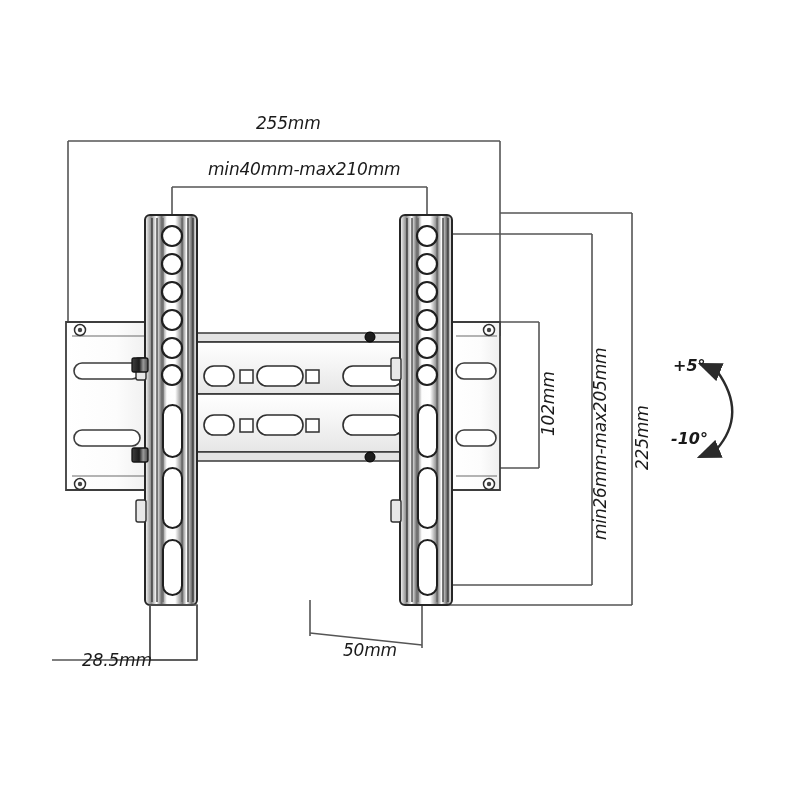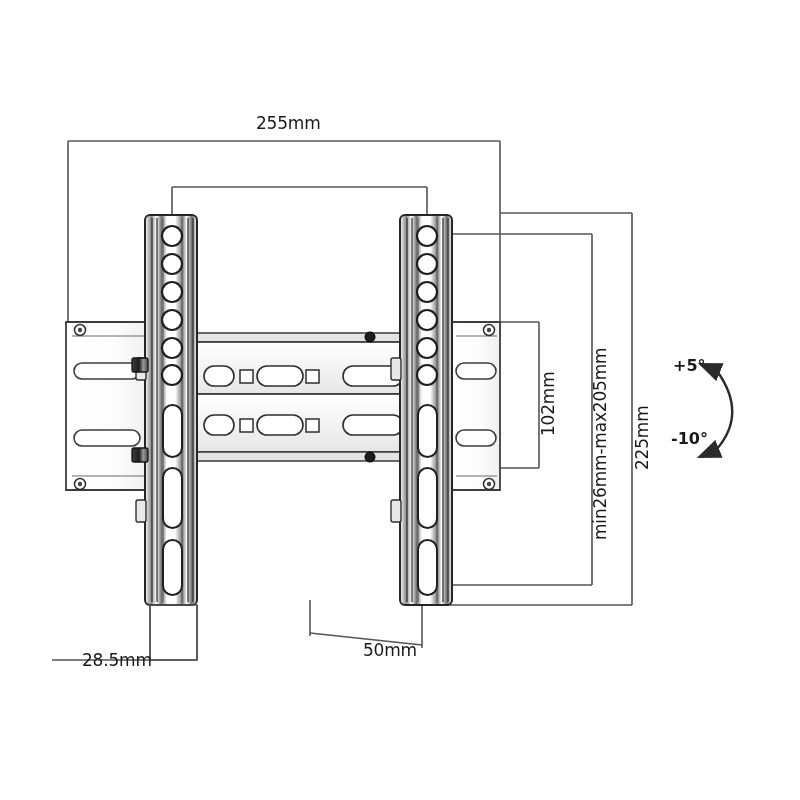--- a/index.html
+++ b/index.html
@@ -13,20 +13,21 @@
     font-family: "DejaVu Sans", sans-serif;
     position: relative;
     overflow: hidden;
   }
   #stage {
     position: absolute;
     left: 0;
     top: 0;
     width: 800px;
     height: 628px;
+    font-style: italic;
   }
   .dim-label {
     position: absolute;
     font-family: "DejaVu Sans", sans-serif;
     font-size: 17px;
     color: #1a1a1a;
     white-space: nowrap;
     letter-spacing: -0.2px;
   }
   .vlabel {
@@ -219,28 +220,29 @@
 
     <g>
       <path d="M717,371 Q748,414 716,450" fill="none" stroke="#2b2b2b" stroke-width="2.4"></path>
       <path d="M717,371 L700,364" fill="none" stroke="#2b2b2b" stroke-width="2.4" marker-end="url(#arrowEnd)"></path>
       <path d="M716,450 L699,457" fill="none" stroke="#2b2b2b" stroke-width="2.4" marker-end="url(#arrowEnd)"></path>
     </g>
   </svg>
 
   <div class="dim-label" style="left:256px; top:113px;">255mm</div>
 
+  <div class="dim-label" style="left:208px; top:159px;">min40mm-max210mm</div>
 
   <div class="dim-label vlabel" style="left:632px; top:470px; transform: rotate(-90deg);">225mm</div>
 
   <div class="dim-label vlabel" style="left:590px; top:540px; transform: rotate(-90deg);">min26mm-max205mm</div>
 
   <div class="dim-label vlabel" style="left:538px; top:436px; transform: rotate(-90deg);">102mm</div>
 
   <div class="dim-label" style="left:66px; top:650px;margin-left:16px;">28.5mm</div>
 
-  <div class="dim-label" style="left:343px; top:640px;margin-left:20px;">50mm</div>
+  <div class="dim-label" style="left:343px; top:640px;">50mm</div>
 
   <div class="angle-label" style="left:673px; top:356px;">+5°</div>
 
   <div class="angle-label" style="left:671px; top:429px;">-10°</div>
 
 </div>
 
 </body></html>

